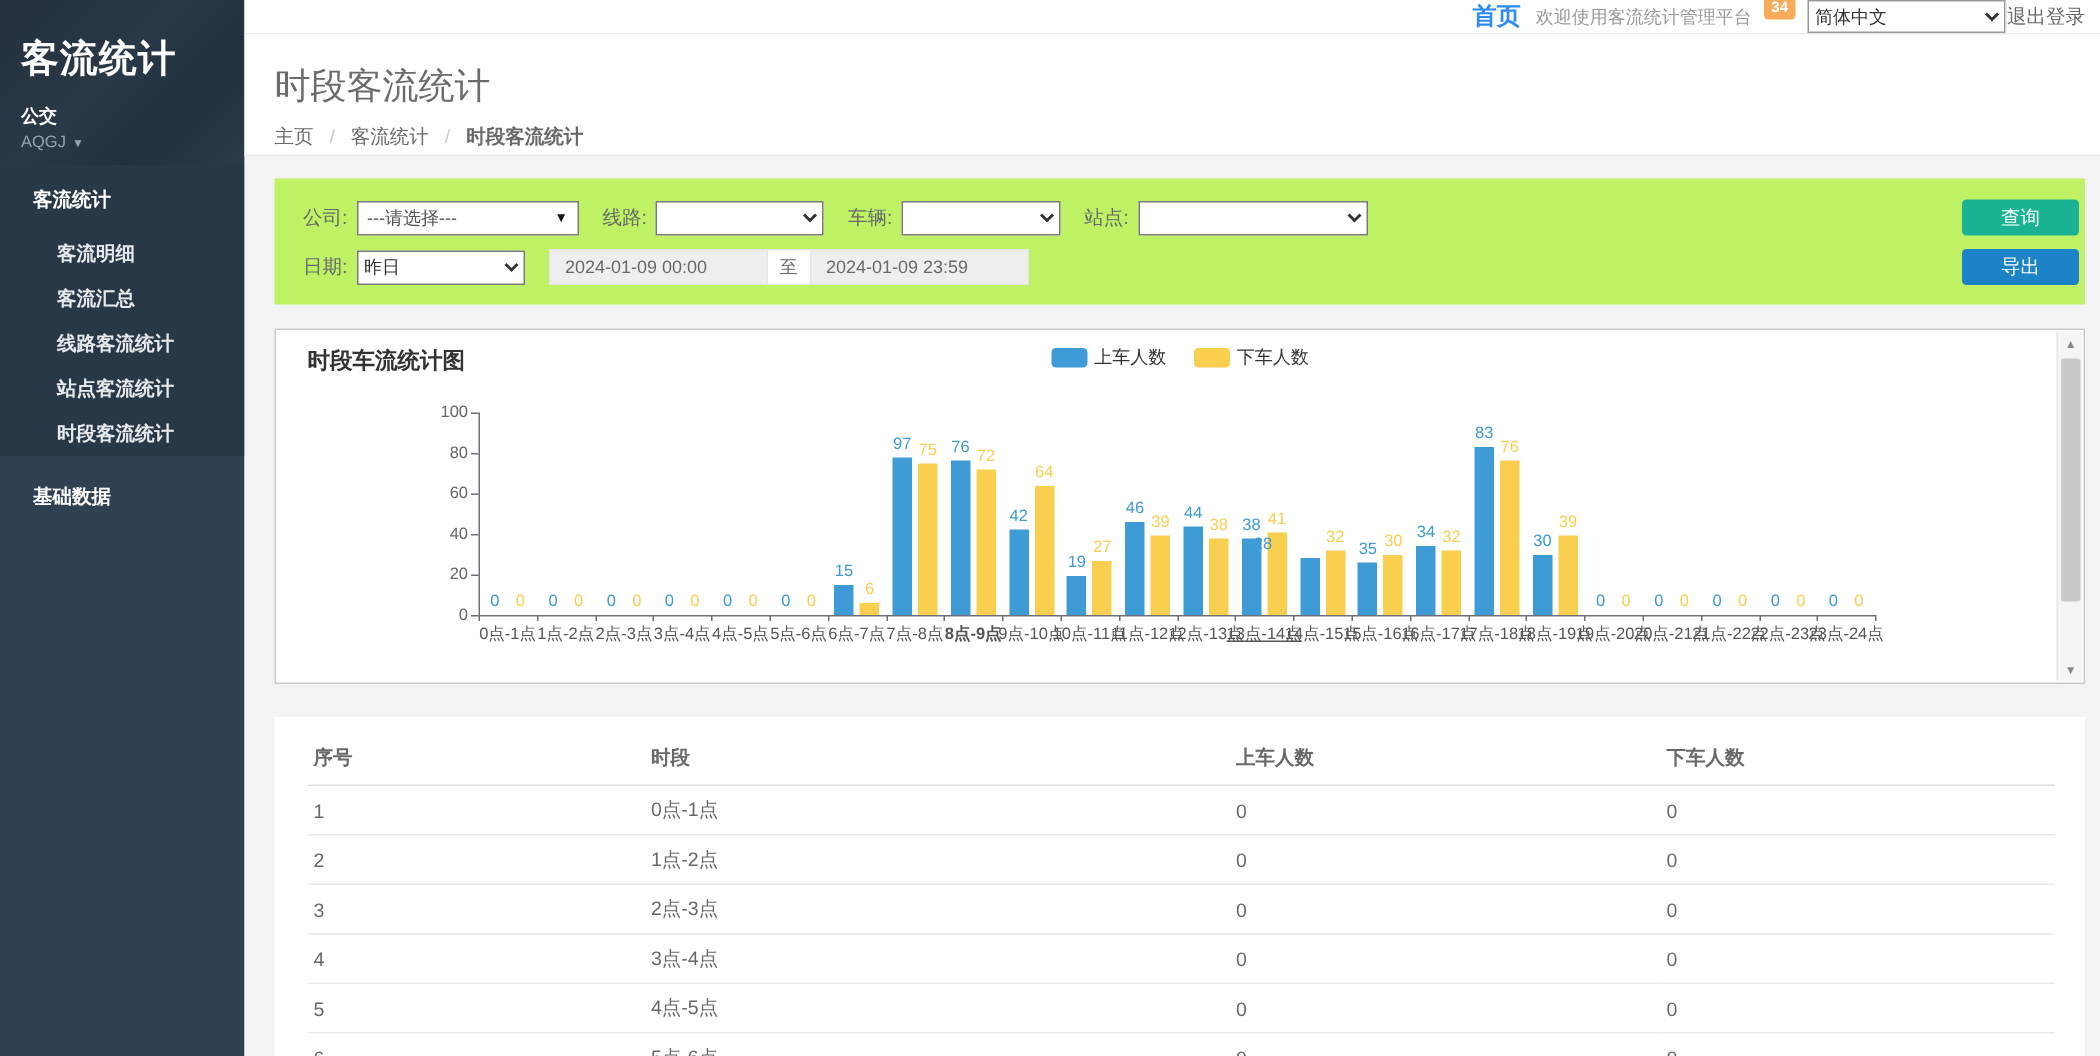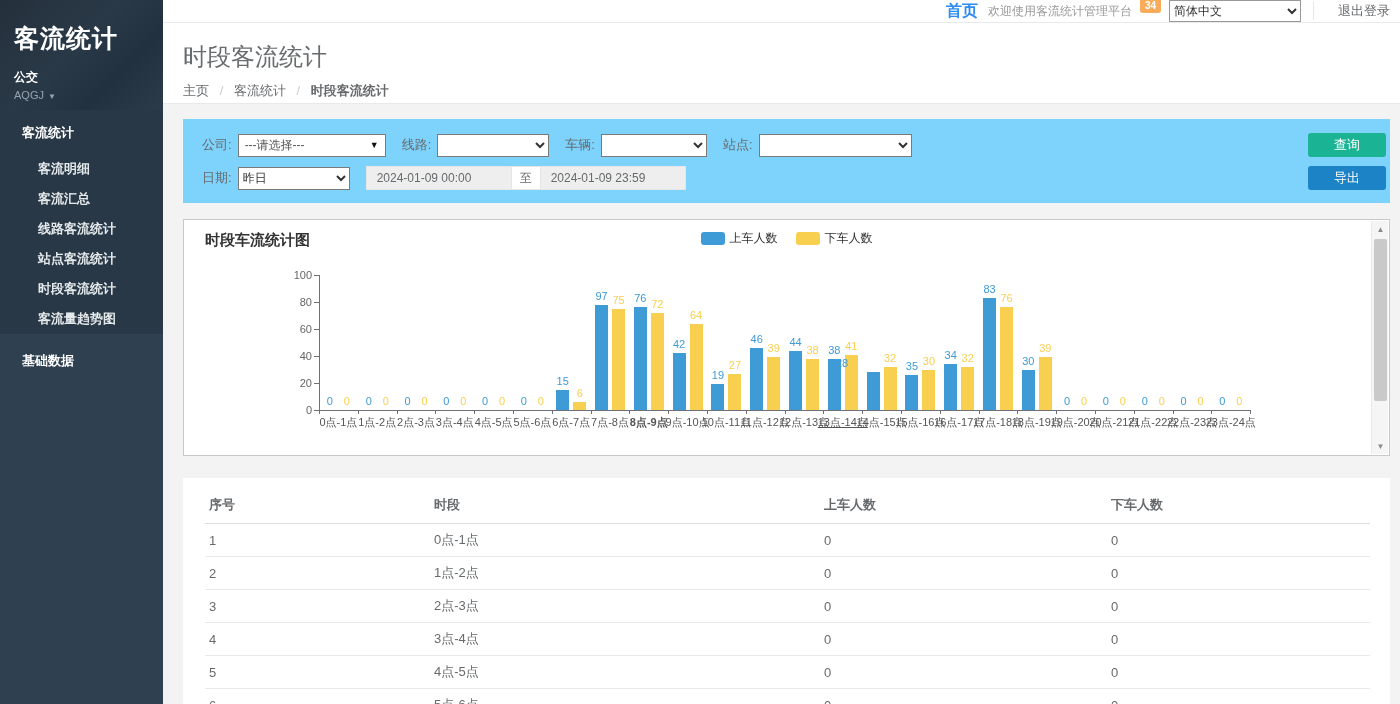--- a/index.html
+++ b/index.html
@@ -24,34 +24,34 @@
 
   
   .main { flex:1; display:flex; flex-direction:column; background:#f3f3f4; }
   .topbar { height:41px; background:#fff; border-bottom:1px solid #e7eaec;
     display:flex; align-items:center; justify-content:flex-end; padding-right:10px; }
   .home-link { color:#2d8cf0; font-size:16px; font-weight:bold; margin-right:10px; cursor:pointer; }
   .welcome { color:#999; font-size:12px; margin-right:8px; }
   .badge { background:var(--badge-orange,#f8ac59); color:#fff; font-size:10px; font-weight:bold;
     border-radius:3px; padding:2px 5px; position:relative; top:-6px; margin-right:8px; }
   .lang-select { width:132px; height:22px; font-size:12px; color:#333; border:1px solid #999; background:#fff; }
-  .logout { color:#676a6c; font-size:13px; margin-left:12px; padding-left:24px;
+  .logout { color:#676a6c; font-size:13px; padding-left:0;
     border-left:1px solid #e7e7e7; cursor:pointer; }
 
   .page-head { background:#fff; border-bottom:1px solid #e7eaec; padding:18px 0 14px 20px; height:81px; }
   .page-title { color:#696c6e; font-size:24px; font-weight:normal; }
   .breadcrumb { margin-top:9px; font-size:13px; color:#676a6c; }
   .breadcrumb .sep { color:#ccc; margin:0 7px; }
   .breadcrumb .crumb { color:#676a6c; cursor:pointer; }
   .breadcrumb .crumb.last { font-weight:bold; cursor:default; }
 
   .content { padding:15px 10px 0 20px; }
 
   
-  .filter-panel { position:relative; background:#7dd3fc; height:84px; padding:14px 0 0 19px; }
+  .filter-panel { position:relative; background:#bef264; height:84px; padding:14px 0 0 19px; }
   .frow { display:flex; align-items:center; height:24px; margin-bottom:9px; }
   .flabel { font-size:13px; color:#676a6c; margin-right:6px; }
   .fake-select { width:148px; height:23px; border:1px solid #7a7a7a; background:#fff;
     font-size:12px; color:#555; display:flex; align-items:center; justify-content:space-between;
     padding:0 6px; cursor:pointer; margin-right:16px; }
   .fake-select .tri { font-size:9px; color:#111; }
   select.plain { height:23px; border:1px solid #7a7a7a; background:#fff; font-size:12px;
     color:#333; margin-right:16px; }
   .sel-line { width:112px; } .sel-vehicle { width:106px; } .sel-station { width:153px; }
   .sel-date { width:112px; margin-right:6px; }
@@ -112,21 +112,20 @@
     </div>
     <div class="side-menu">
       <div class="side-section-open">
         <div class="side-parent">客流统计</div>
         <div class="side-sub">
           <div class="sub-item">客流明细</div>
           <div class="sub-item">客流汇总</div>
           <div class="sub-item">线路客流统计</div>
           <div class="sub-item">站点客流统计</div>
           <div class="sub-item">时段客流统计</div>
-          <div class="sub-item">客流量趋势图</div>
         </div>
       </div>
       <div class="side-top">基础数据</div>
     </div>
   </div>
 
   <div class="main">
 
     <div class="topbar">
       <span class="home-link">首页</span>

